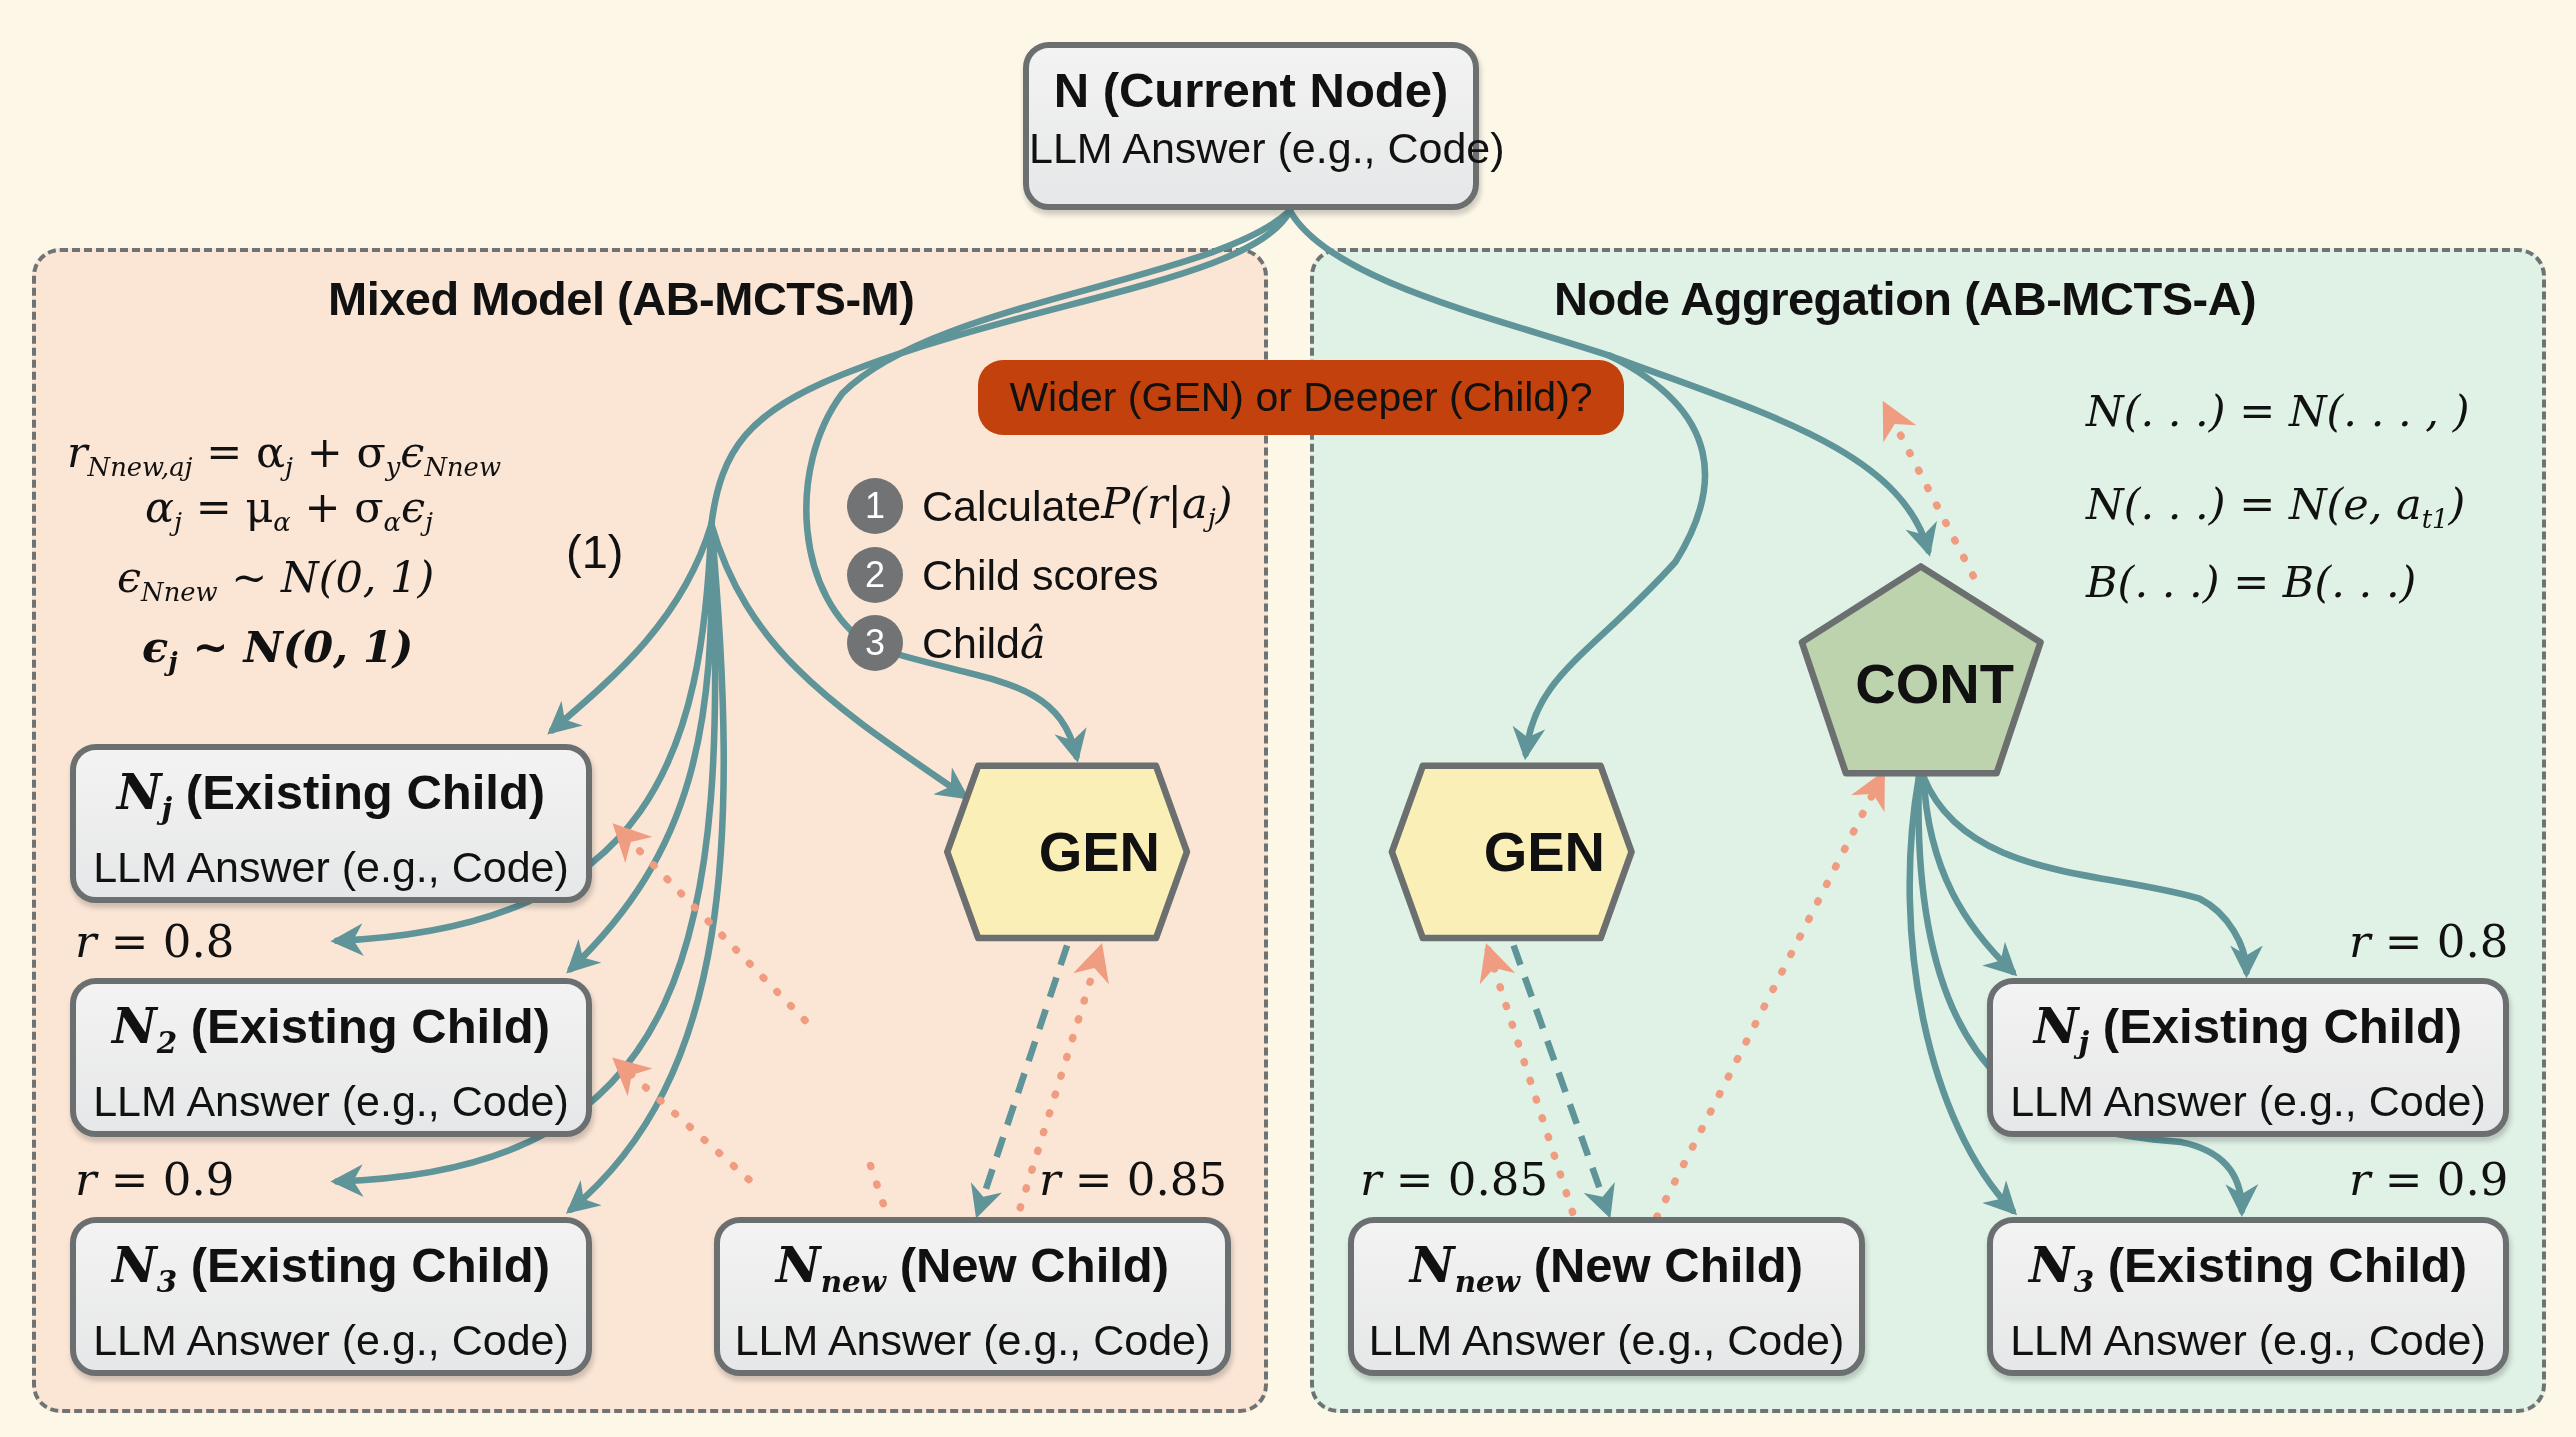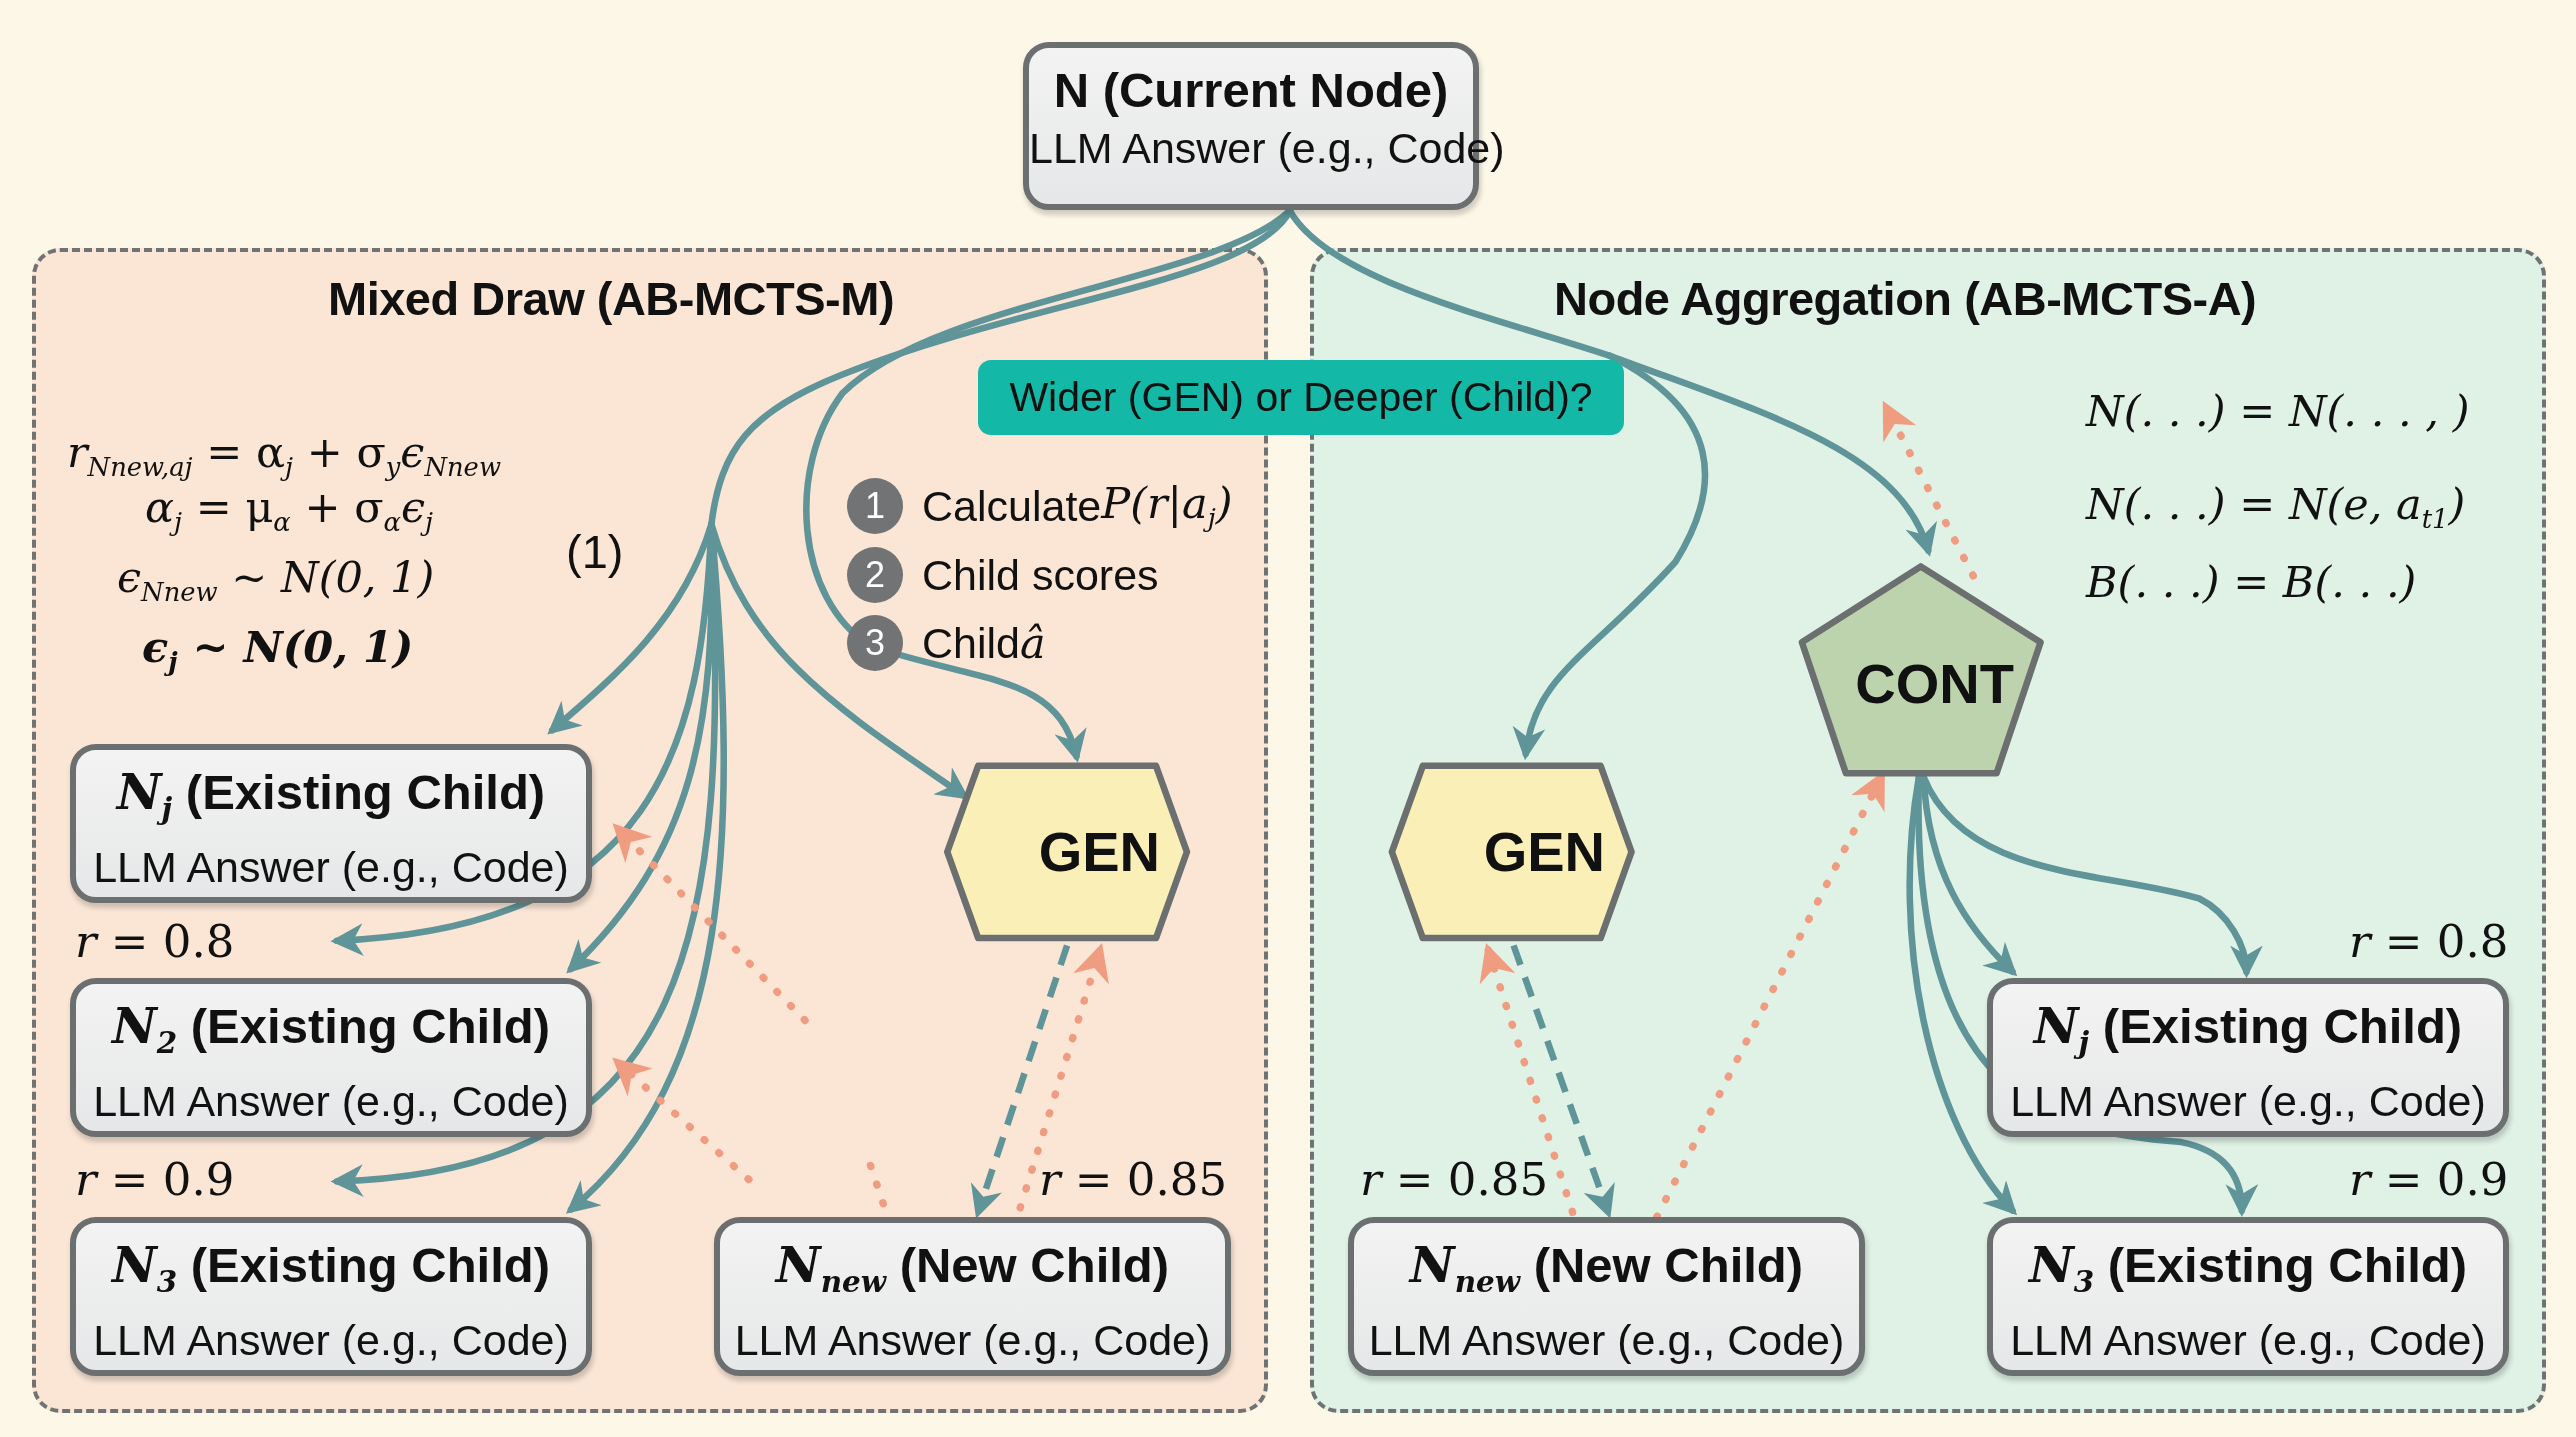--- a/index.html
+++ b/index.html
@@ -13,22 +13,22 @@
           border:6.6px solid #6c6f70; border-radius:26px; text-align:center;
           box-shadow:1.9px 4.7px 5.6px rgba(0,0,0,0.18); }
   .node .t { font-weight:bold; font-size:49px; line-height:62px; margin-top:11.2px; white-space:nowrap; }
   .node .s { font-size:43px; line-height:54px; white-space:nowrap; }
   .math { font-family:"DejaVu Serif", serif; font-style:italic; }
   .sub { font-size:0.6em; vertical-align:-0.35em; }
   .mathblk { position:absolute; font-family:"DejaVu Serif", serif; font-style:italic; font-size:43px; white-space:nowrap; }
   .upright { font-style:normal; }
   .rlabel { position:absolute; font-family:"DejaVu Serif", serif; font-size:45px; white-space:nowrap; }
   .rlabel i { font-style:italic; }
-  #question { position:absolute; left:978px; top:360px; width:646px; height:75px; background:#14b8a6;
-              border-radius:13px; font-size:41px; line-height:75px; text-align:center; white-space:nowrap; }
+  #question { position:absolute; left:978px; top:360px; width:646px; height:75px; background:#c2410c;
+              border-radius:25px; font-size:41px; line-height:75px; text-align:center; white-space:nowrap; }
   .step { position:absolute; left:847px; height:58px; display:flex; align-items:center; font-size:43px; white-space:nowrap; }
   .step .num { width:56px; height:56px; border-radius:50%; background:#717374; color:#fff; font-size:36px;
                display:flex; align-items:center; justify-content:center; margin-right:19px; }
   #eq-num { position:absolute; left:566px; top:524px; font-size:47px; }
   svg#edges { position:absolute; left:0; top:0; }
   .shape-label { position:absolute; font-weight:bold; font-size:56px; text-align:right; white-space:nowrap; }
 </style>
 </head>
 <body>
 
@@ -81,21 +81,21 @@
   <polygon points="1045,818 1235,818 1268,910 1235,1002 1045,1002 1012,910" fill="#fbefb8" stroke="#6c6f70" stroke-width="7" stroke-linejoin="round"></polygon>
   <polygon points="1520,818 1710,818 1743,910 1710,1002 1520,1002 1487,910" fill="#fbefb8" stroke="#6c6f70" stroke-width="7" stroke-linejoin="round"></polygon>
   <polygon points="2052,605 2180,686 2133,826 1972,826 1925,686" fill="#bdd3ad" stroke="#6c6f70" stroke-width="7" stroke-linejoin="round"></polygon>
 </svg>
 
 <div class="node" style="left:1023px; top:42px; width:456px; height:168px;">
   <div class="t">N (Current Node)</div>
   <div class="s">LLM Answer (e.g., Code)</div>
 </div>
 
-<div class="panel-title" style="left:328px; top:271px;">Mixed Draw (AB-MCTS-M)</div>
+<div class="panel-title" style="left:328px; top:271px;">Mixed Model (AB-MCTS-M)</div>
 <div class="panel-title" style="left:1554px; top:271px;">Node Aggregation (AB-MCTS-A)</div>
 
 <div class="mathblk" style="left:67px; top:427px;">
   <span>r</span><span class="sub">Nnew,aj</span>
   <span class="upright">= α</span><span class="sub">j</span><span class="upright"> + σ</span><span class="sub">y</span><span>ϵ</span><span class="sub">Nnew</span>
 </div>
 <div class="mathblk" style="left:145px; top:482px;">
   <span>α</span><span class="sub">j</span><span class="upright"> = μ</span><span class="sub">α</span><span class="upright"> + σ</span><span class="sub">α</span><span>ϵ</span><span class="sub">j</span>
 </div>
 <div class="mathblk" style="left:117px; top:552px;">

